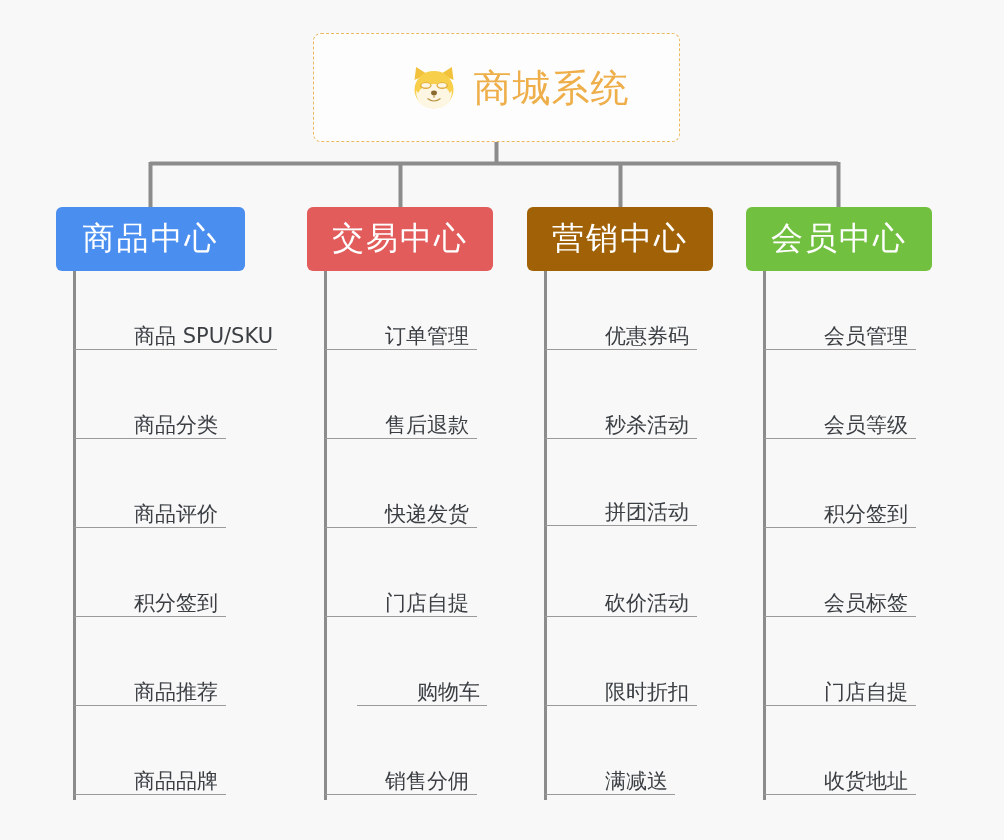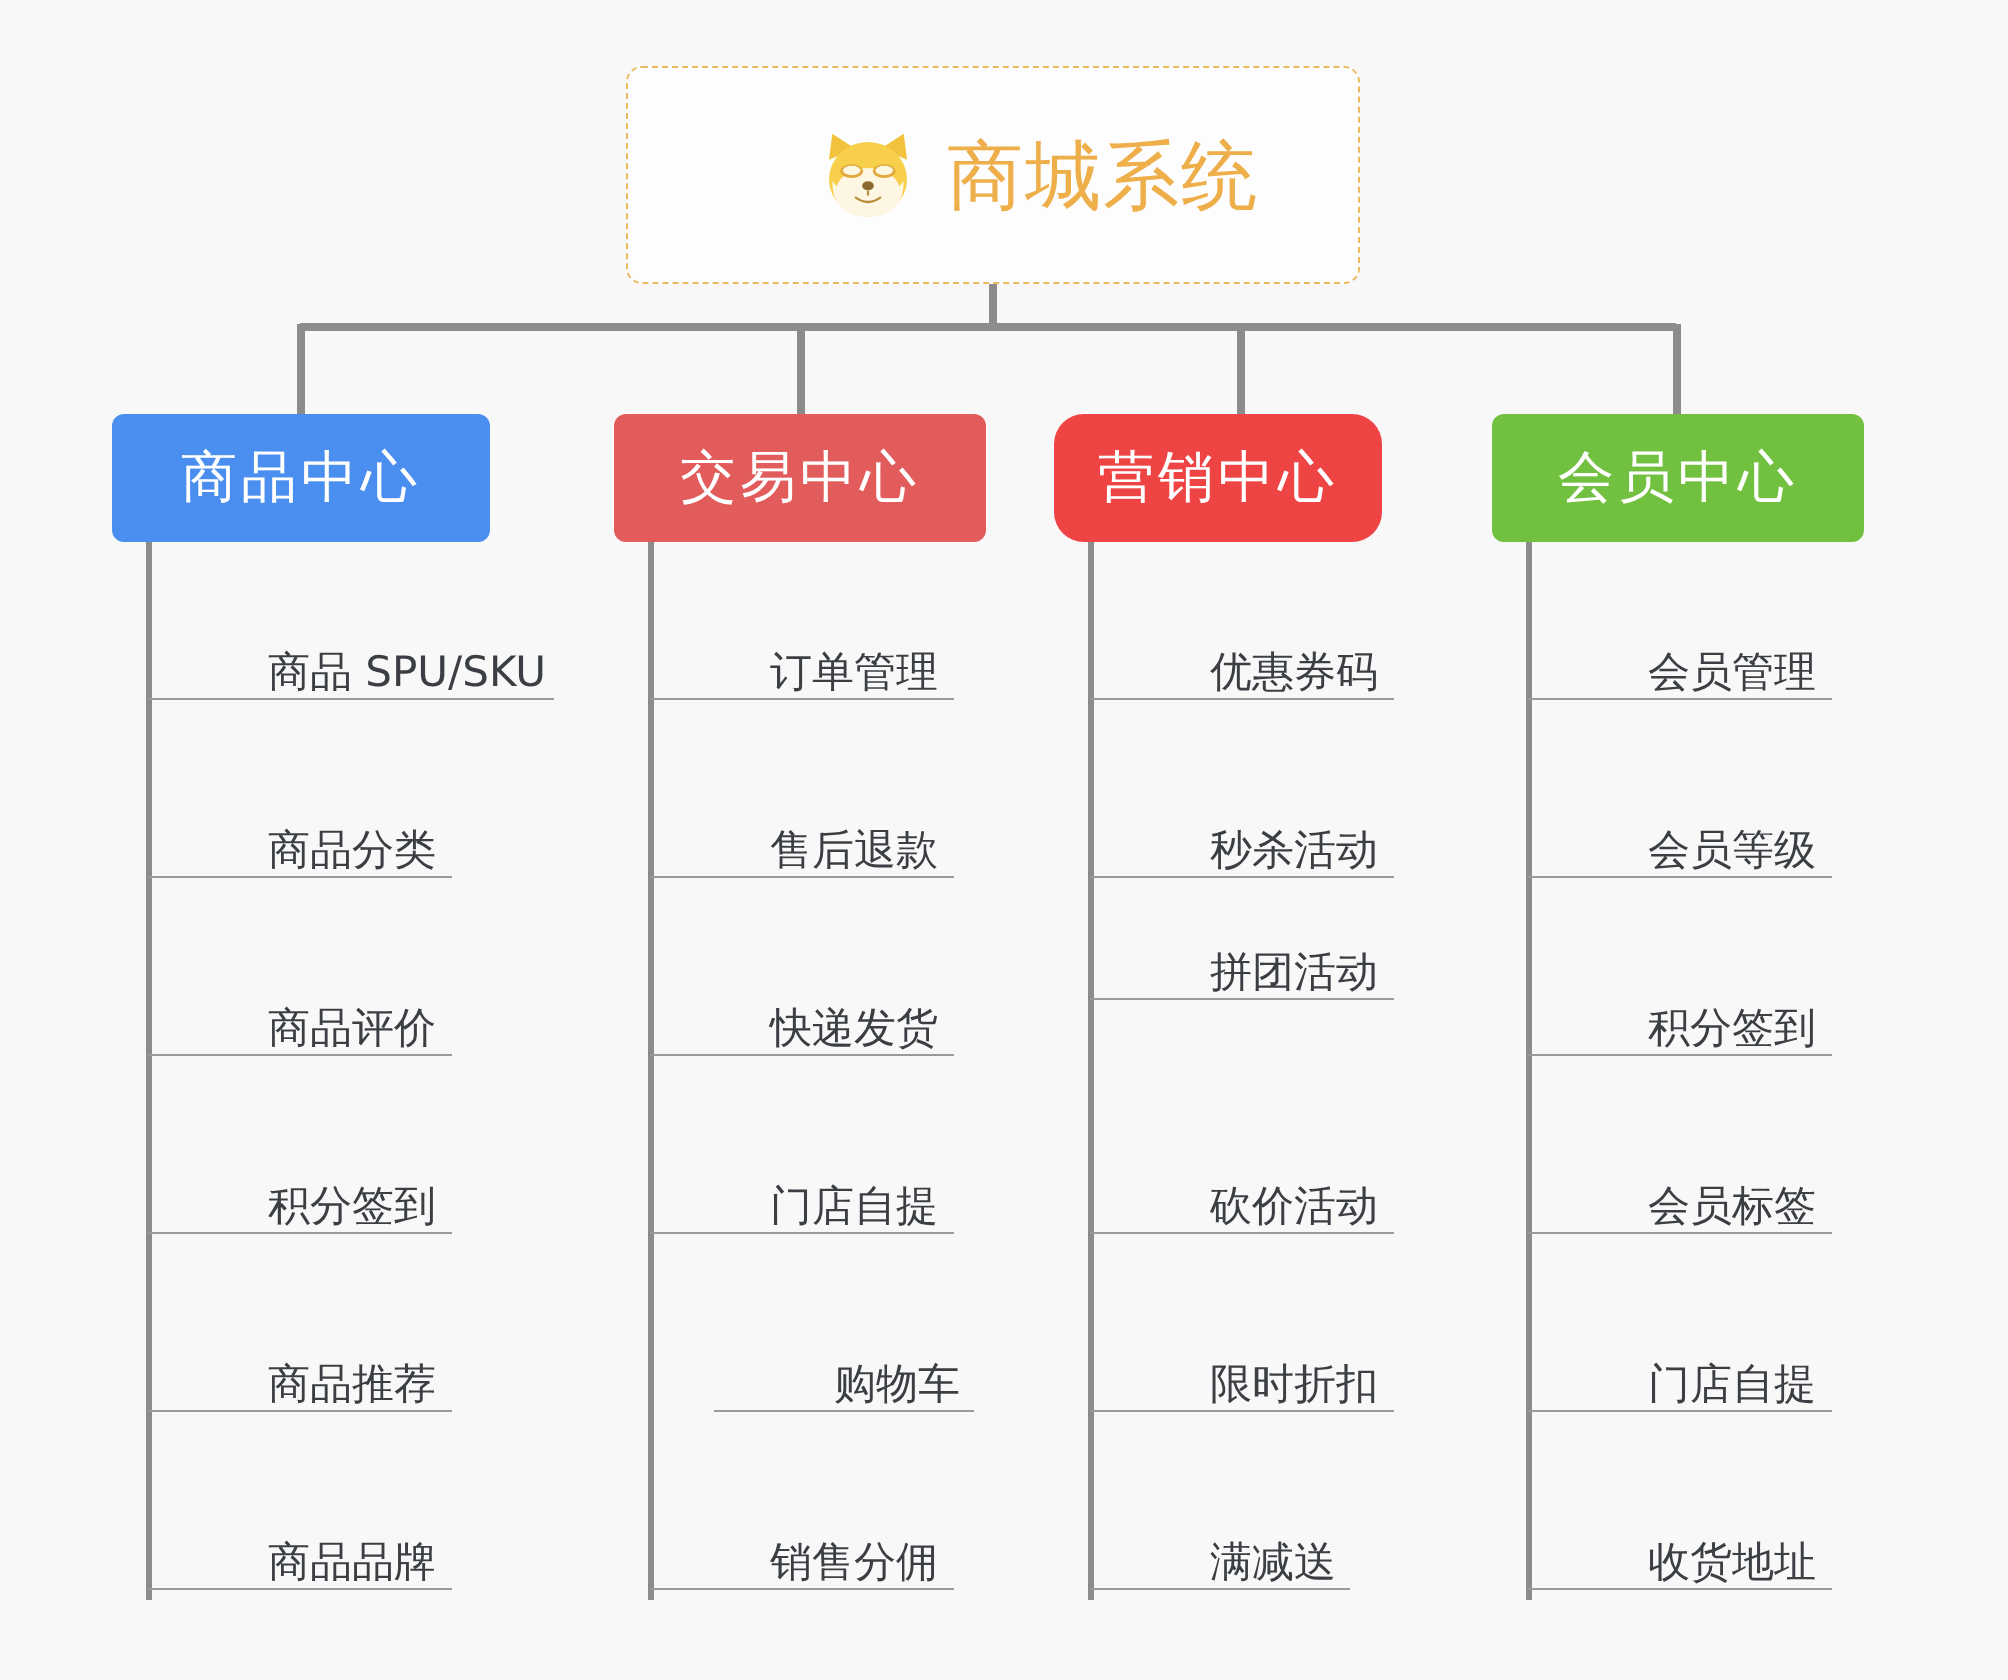--- a/index.html
+++ b/index.html
@@ -30,21 +30,21 @@
     font-family:"DejaVu Sans","Liberation Sans",sans-serif;
   }
 
   
   #connectors{position:absolute;left:0;top:0;width:1004px;height:840px;}
 
   
   .cat-box{
     position:absolute;height:64px;border-radius:6px;
     display:flex;align-items:center;justify-content:center;
-    color:#ffffff;font-size:28px;letter-spacing:2px;
+    color:#ffffff;font-size:32px;letter-spacing:2px;
     font-family:"DejaVu Sans","Liberation Sans",sans-serif;
     white-space:nowrap;
   }
 
   
   .leaf{
     position:absolute;height:30px;
     border-bottom:1.5px solid #9a9a9a;
     box-sizing:border-box;
     display:flex;align-items:flex-end;padding-left:28px;
@@ -109,21 +109,21 @@
   </div>
 
   <div class="cat-box" style="left:56px;top:207px;width:189px;background:#4a8ef0;">
     <span>商品中心</span>
   </div>
 
   <div class="cat-box" style="left:307px;top:207px;width:186px;background:#e25c5c;">
     <span>交易中心</span>
   </div>
 
-  <div class="cat-box" style="left:527px;top:207px;width:164px;background:#ef4444;border-radius:15px;">
+  <div class="cat-box" style="left:527px;top:207px;width:186px;background:#a16207;">
     <span>营销中心</span>
   </div>
 
   <div class="cat-box" style="left:746px;top:207px;width:186px;background:#72c040;">
     <span>会员中心</span>
   </div>
 
   <div class="leaf" style="left:74px;top:320px;width:203px;">
     <span class="leaf-label">商品 SPU/SKU</span>
   </div>
@@ -161,21 +161,21 @@
   <div class="leaf" style="left:325px;top:765px;width:152px;">
     <span class="leaf-label">销售分佣</span>
   </div>
 
   <div class="leaf" style="left:545px;top:320px;width:152px;">
     <span class="leaf-label">优惠券码</span>
   </div>
   <div class="leaf" style="left:545px;top:409px;width:152px;">
     <span class="leaf-label">秒杀活动</span>
   </div>
-  <div class="leaf" style="left:545px;top:470px;width:152px;">
+  <div class="leaf" style="left:545px;top:496px;width:152px;">
     <span class="leaf-label">拼团活动</span>
   </div>
   <div class="leaf" style="left:545px;top:587px;width:152px;">
     <span class="leaf-label">砍价活动</span>
   </div>
   <div class="leaf" style="left:545px;top:676px;width:152px;">
     <span class="leaf-label">限时折扣</span>
   </div>
   <div class="leaf" style="left:545px;top:765px;width:130px;">
     <span class="leaf-label">满减送</span>

